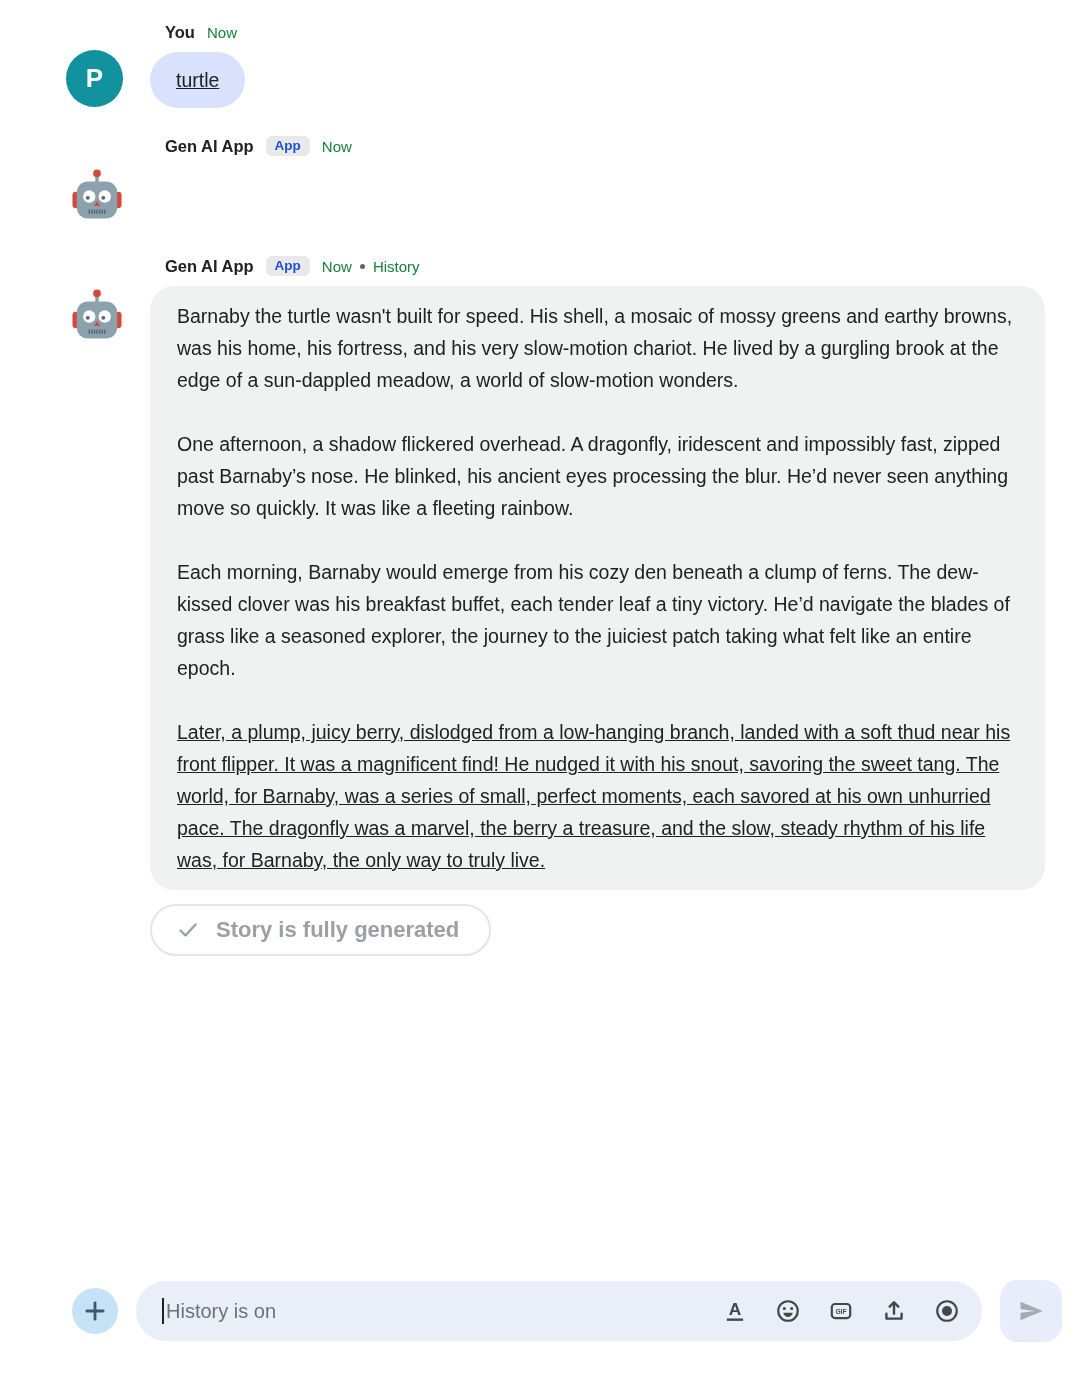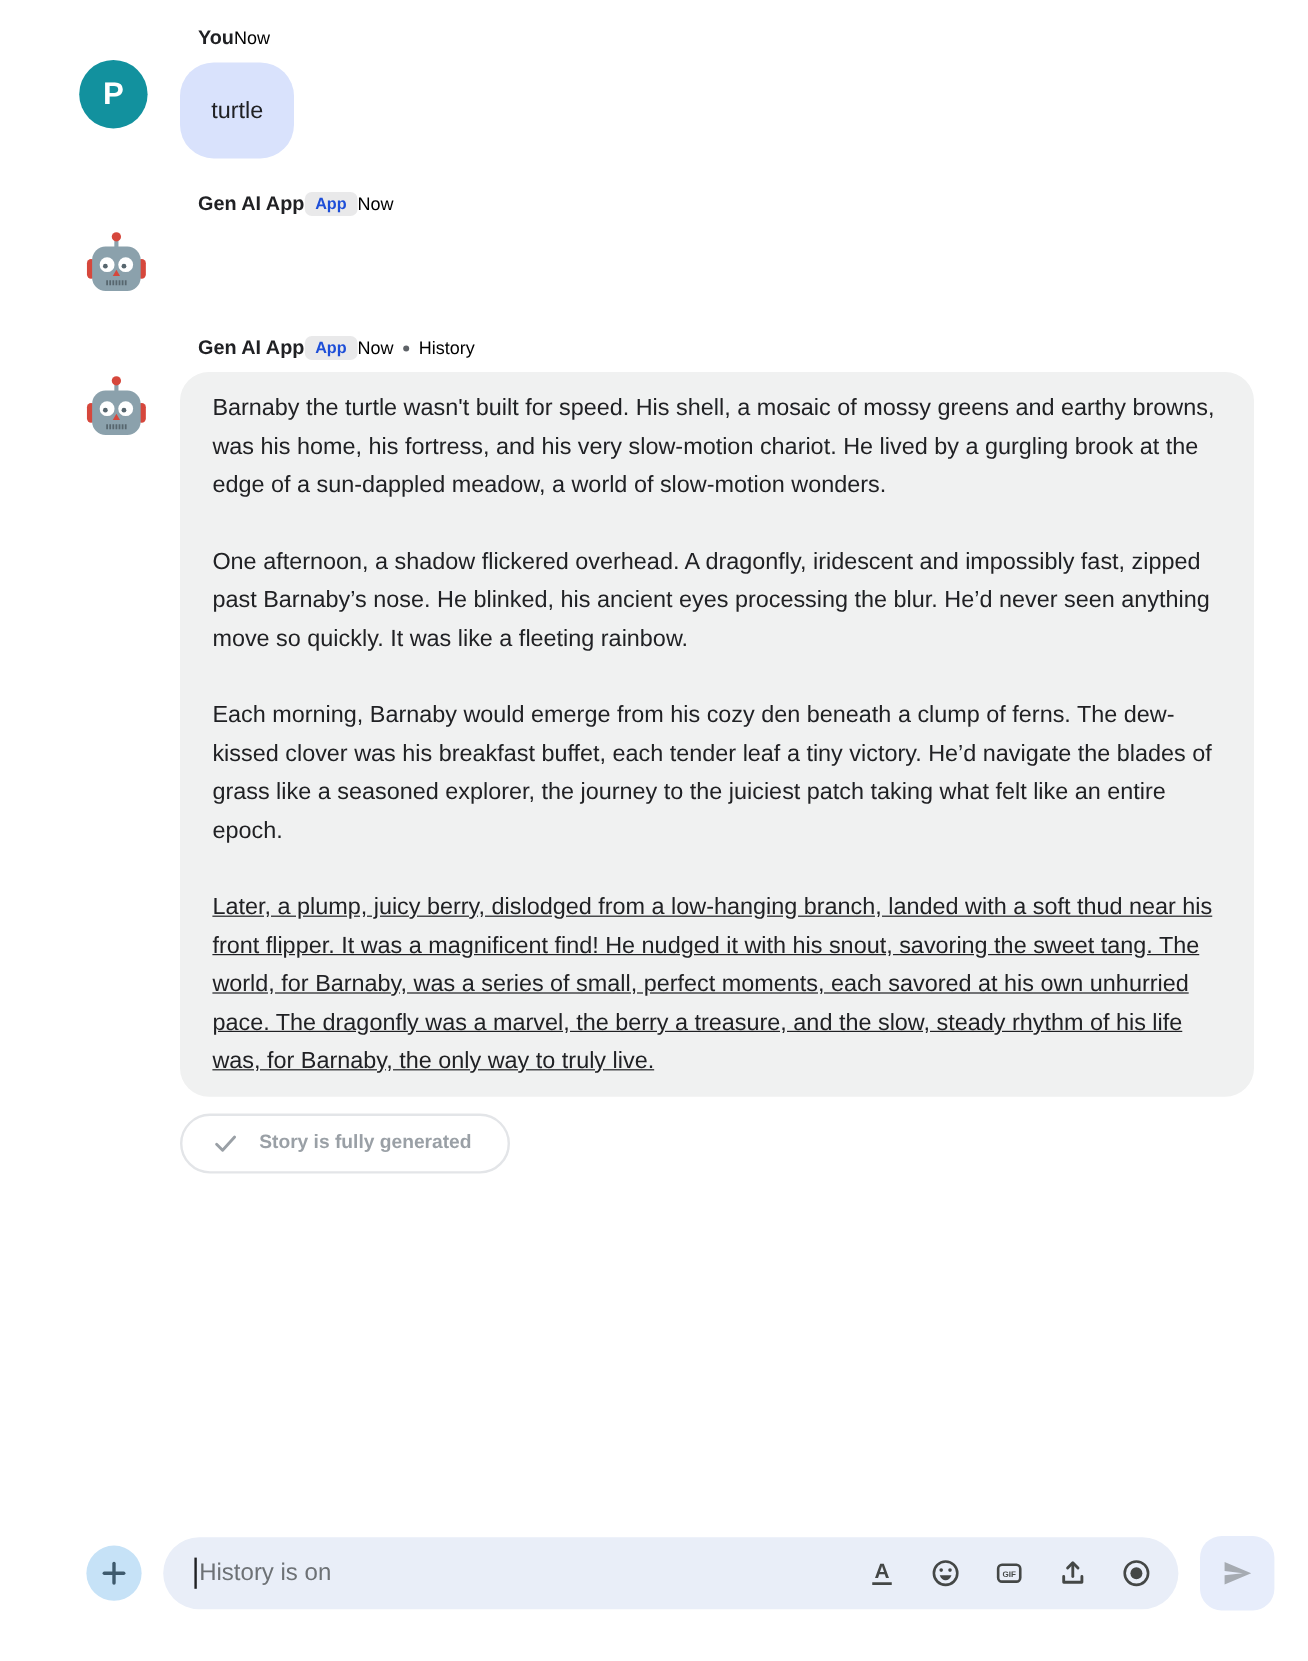--- a/index.html
+++ b/index.html
@@ -5,40 +5,40 @@
   html,body{margin:0;padding:0;background:#ffffff;}
   body{
     width:1090px;min-height:1384px;
     display:flex;flex-direction:column;
     font-family:"Liberation Sans","DejaVu Sans",sans-serif;
     color:#202124;box-sizing:border-box;padding-top:20px;
   }
   .group{display:grid;grid-template-columns:150px 1fr;margin-bottom:26px;}
   .avatar-col{display:flex;justify-content:flex-start;padding-left:66px;box-sizing:border-box;}
   .content-col{min-width:0;}
-  .msg-header{display:flex;align-items:center;padding-left:15px;margin-bottom:8px;height:24px;}
+  .msg-header{display:flex;align-items:center;gap:12px;padding-left:15px;margin-bottom:8px;height:24px;}
   .sender-name{font-weight:bold;font-size:16.5px;color:#202124;}
-  .timestamp{font-size:15px;color:#000000;}
+  .timestamp{font-size:15px;color:#15803d;}
   .app-badge{background:#e9e9ea;color:#1d4ed8;font-size:13.5px;font-weight:bold;
     padding:3px 9px;border-radius:6px;line-height:1;}
   .edited-wrap{display:flex;align-items:center;gap:8px;color:#5f6368;font-size:15px;}
   .edited-dot{width:5px;height:5px;border-radius:50%;background:#5f6368;display:inline-block;}
   .avatar-circle{width:57px;height:57px;border-radius:50%;background:#12919e;
     display:flex;align-items:center;justify-content:center;color:#ffffff;
     font-size:26px;font-weight:bold;}
   .robot-avatar{width:62px;height:62px;display:block;}
   .bubble{display:inline-block;max-width:895px;box-sizing:border-box;
     font-size:19.5px;line-height:32px;color:#202124;}
-  .bubble-user{background:#d9e2fc;border-radius:28px;padding:24px 26px;}
+  .bubble-user{background:#d9e2fc;border-radius:28px;padding:12px 26px;text-decoration:underline;}
   .bubble-bot{background:#f0f1f1;border-radius:24px;padding:14px 27px;}
   .bubble-bot p{margin:0 0 32px 0;}
   .bubble-bot p:last-child{margin-bottom:0;text-decoration:underline;}
   .status-chip{display:inline-flex;align-items:center;gap:16px;margin-top:14px;
     border:2px solid #e3e5e8;border-radius:26px;background:#ffffff;
-    padding:11px 30px 11px 24px;color:#9aa0a6;font-size:16px;font-weight:bold;}
+    padding:11px 30px 11px 24px;color:#9aa0a6;font-size:22px;font-weight:bold;}
   .status-chip svg{display:block;}
   .followup{margin-top:18px;}
   
   .composer{margin-top:auto;display:flex;align-items:center;
     padding:0 28px 0 72px;margin-bottom:42px;gap:18px;}
   .plus-btn{width:46px;height:46px;border-radius:50%;background:#c6e2f7;flex:none;
     display:flex;align-items:center;justify-content:center;cursor:pointer;}
   .plus-btn svg{display:block;}
   .input-pill{flex:1;height:60px;background:#e9eef8;border-radius:30px;
     display:flex;align-items:center;padding:0 22px 0 26px;box-sizing:border-box;gap:26px;}

